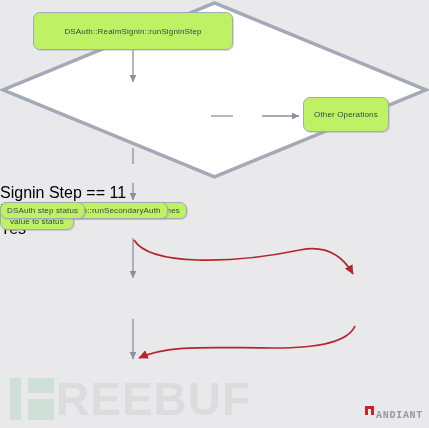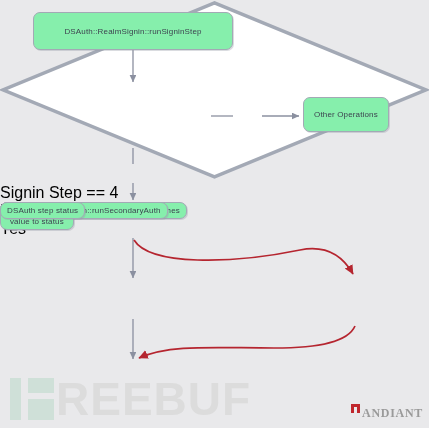--- a/index.html
+++ b/index.html
@@ -66,31 +66,31 @@
   .brand-mark::after {
     content: "";
     position: absolute;
     left: 3px;
     top: 3px;
     width: 3px;
     height: 6px;
     background: #e9e9eb;
   }
   .brand-text {
-    font-size: 12px;
+    font-size: 10px;
     font-weight: bold;
     letter-spacing: 0.7px;
     color: #9a9a9a;
-    font-family: Liberation Serif, serif;
+    font-family: Liberation Mono, monospace;
     margin-top: 11px;
   }
   
   .node {
     position: absolute;
-    background: #86efac;
+    background: #bef264;
     border: 1px solid #a3a9b5;
     border-radius: 7px;
     box-sizing: border-box;
     display: flex;
     align-items: center;
     justify-content: center;
     text-align: center;
     color: #3d4450;
     font-size: 8px;
     letter-spacing: 0.15px;
@@ -170,21 +170,21 @@
 
   <path d="M355,326 C348,342 320,348 274,348 C214,348 170,344 139,358" fill="none" stroke="#b5252f" stroke-width="1.7" marker-end="url(#arrow-red)"></path>
 </svg>
 
 <div class="node node-runsigninstep">DSAuth::RealmSignin::runSigninStep</div>
 
 <div class="diamond-wrap">
   <svg class="diamond-shape" viewBox="0 0 148 62" preserveAspectRatio="none">
     <polygon points="74,1 147,31 74,61 1,31" fill="#ffffff" stroke="#a3a9b5" stroke-width="1.2"></polygon>
   </svg>
-  <div class="diamond-label">Signin Step == 4</div>
+  <div class="diamond-label">Signin Step == 11</div>
 </div>
 
 <div class="node node-other-ops">Other Operations</div>
 
 <div class="node node-setprivacy">DSMap::setPrivacyKeyNames</div>
 
 <div class="node node-runsecondary">DSAuth::RealmSignin::runSecondaryAuth</div>
 
 <div class="node node-overwrite">
   <div>

